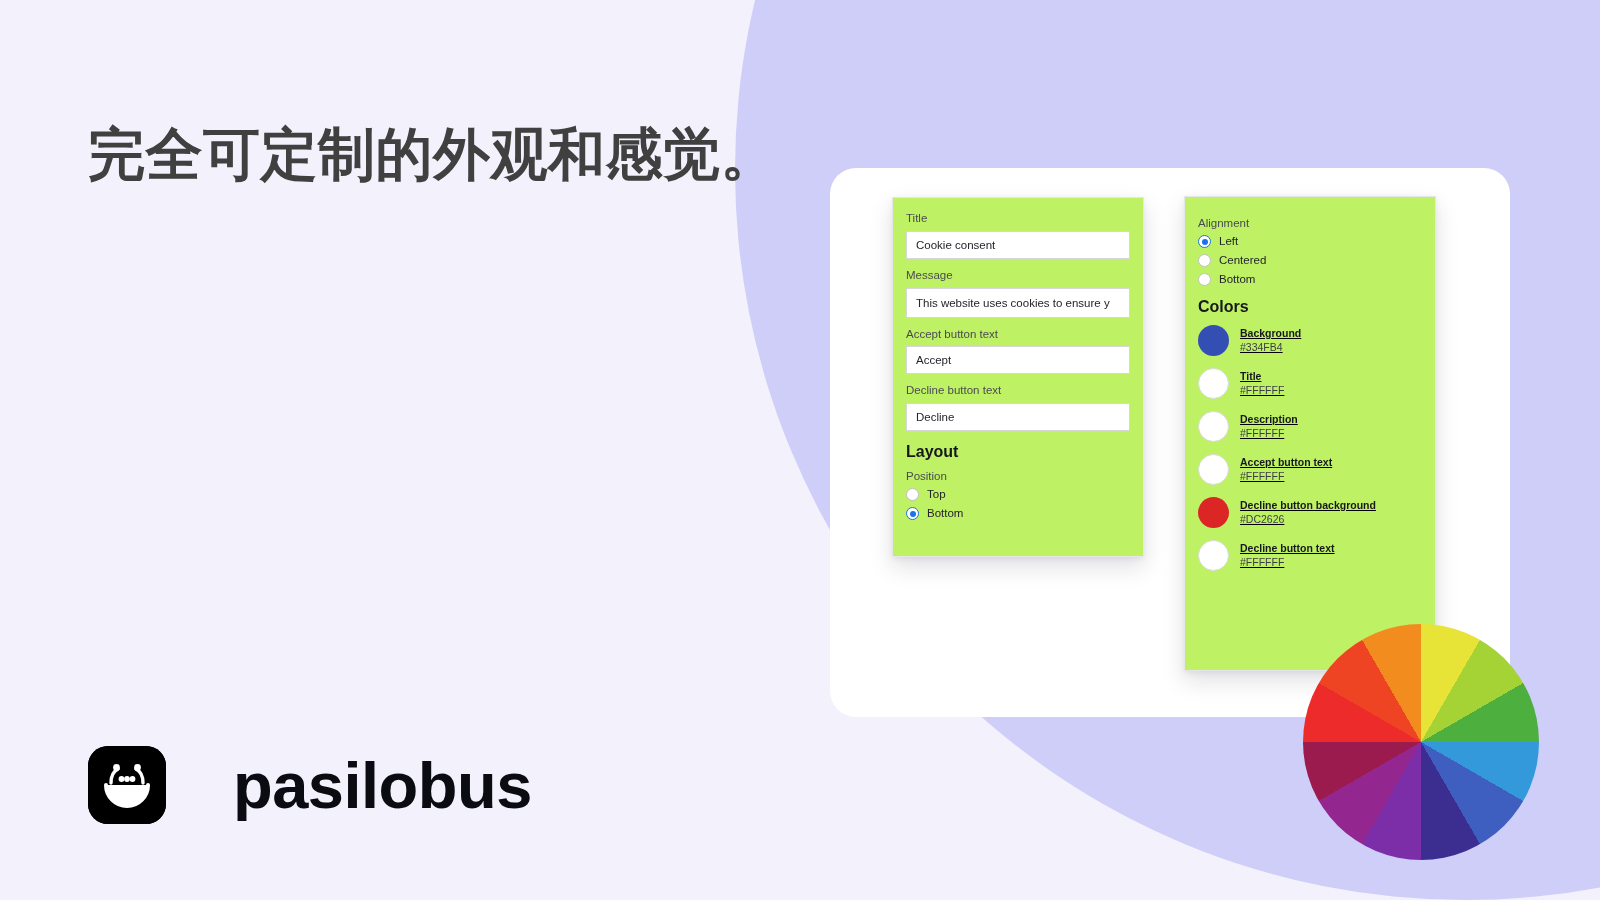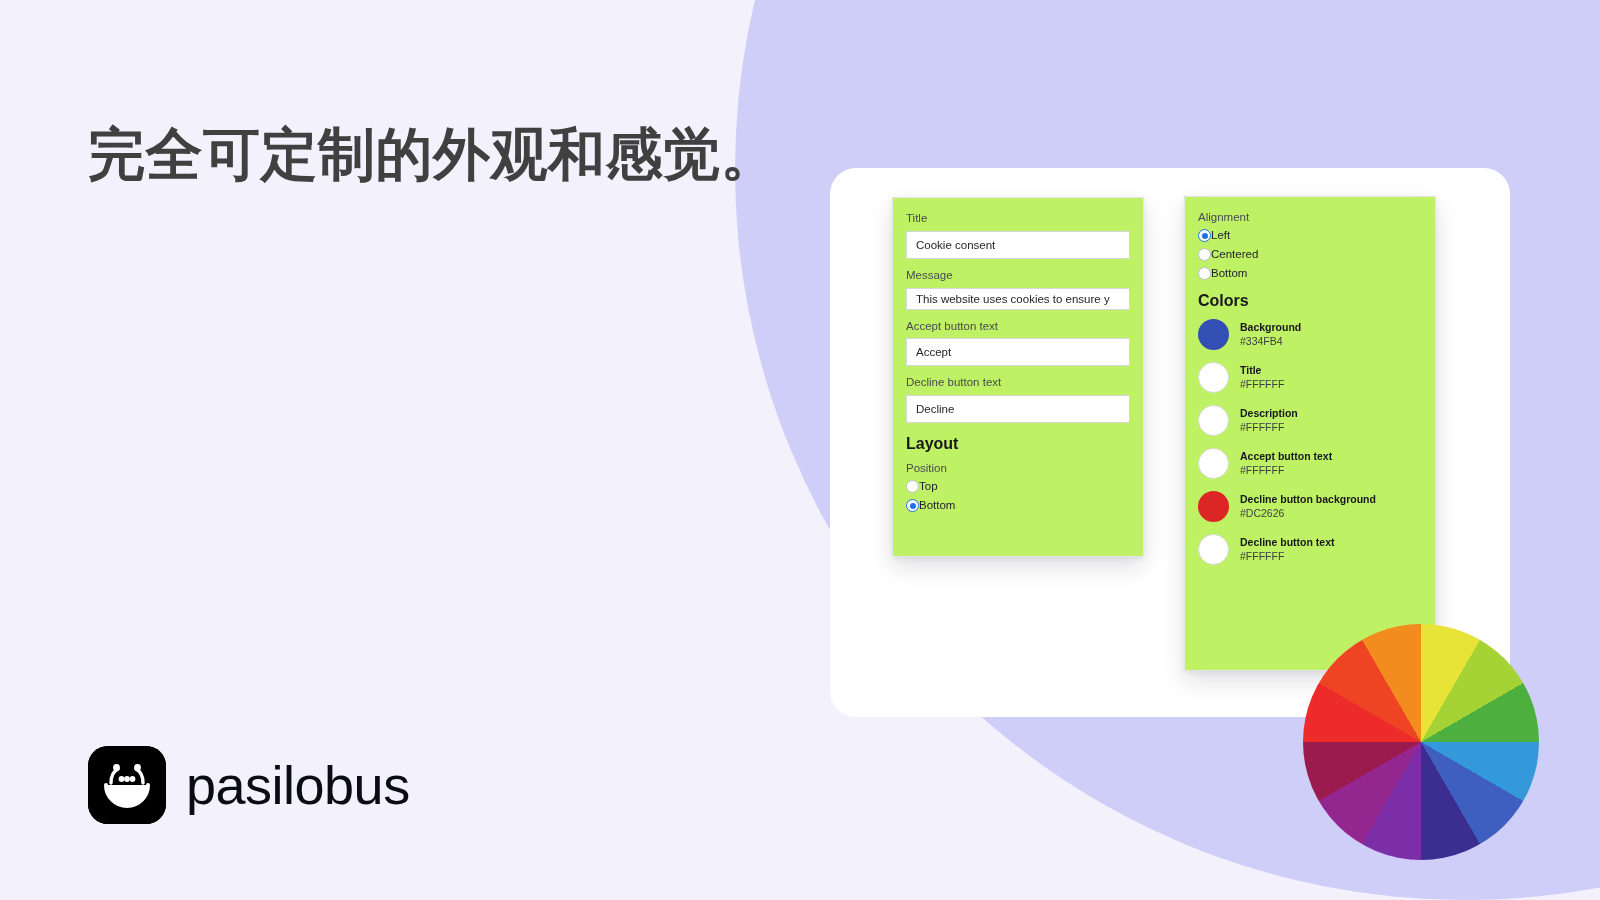--- a/index.html
+++ b/index.html
@@ -63,25 +63,26 @@
   .brand-mark {
     width: 78px;
     height: 78px;
     border-radius: 20px;
     background: #000000;
     position: relative;
     flex: none;
   }
   .brand-mark svg { display: block; }
   .brand-word {
-    font-size: 54px;
-    font-weight: 400;
+    font-size: 65px;
+    font-weight: 700;
     color: #0B0B12;
     letter-spacing: -0.5px;
     line-height: 1;
+    margin-left: 47px;
   }
 
   
   .app-card {
     position: absolute;
     left: 830px;
     top: 168px;
     width: 680px;
     height: 549px;
     background: #FFFFFF;
@@ -103,21 +104,21 @@
     width: 252px;
     height: 360px;
     padding: 14px 0 0 0;
     box-sizing: border-box;
   }
   .panel-appearance {
     left: 1184px;
     top: 196px;
     width: 252px;
     height: 475px;
-    padding: 14px 0 0 0;
+    padding: 20px 0 0 0;
     box-sizing: border-box;
   }
   .panel-inner {
     padding: 0 13px;
   }
 
   
   .field { margin-bottom: 10px; }
   .field-label {
     font-size: 11.5px;
@@ -135,39 +136,40 @@
     font-family: inherit;
     font-size: 11.5px;
     color: #24242B;
     padding: 0 9px;
     outline: none;
     white-space: nowrap;
     overflow: hidden;
     display: flex;
     align-items: center;
   }
-  .text-input.tall { height: 22px; }
+  .text-input.tall { height: 30px; }
 
   
   .section-heading {
     font-size: 16px;
     font-weight: 700;
     color: #17171D;
     margin: 12px 0 9px 0;
   }
   .group-label {
     font-size: 11.5px;
     color: #4A4A52;
     margin-bottom: 6px;
   }
 
   
   .radio-row {
     display: flex;
     align-items: center;
+    gap: 8px;
     margin-bottom: 6px;
     line-height: 1;
   }
   .radio-dot {
     width: 13px;
     height: 13px;
     border-radius: 50%;
     border: 1.4px solid #BFBFC6;
     background: #FFFFFF;
     box-sizing: border-box;
@@ -193,20 +195,21 @@
     font-size: 11.5px;
     color: #24242B;
   }
 
   
   .swatch-row {
     display: flex;
     align-items: center;
     gap: 11px;
     margin-bottom: 12px;
+    text-decoration: underline;
   }
   .swatch {
     width: 31px;
     height: 31px;
     border-radius: 50%;
     flex: none;
     box-sizing: border-box;
   }
   .swatch.light { border: 1px solid #D9D9DE; }
   .swatch-text { line-height: 1.28; }

